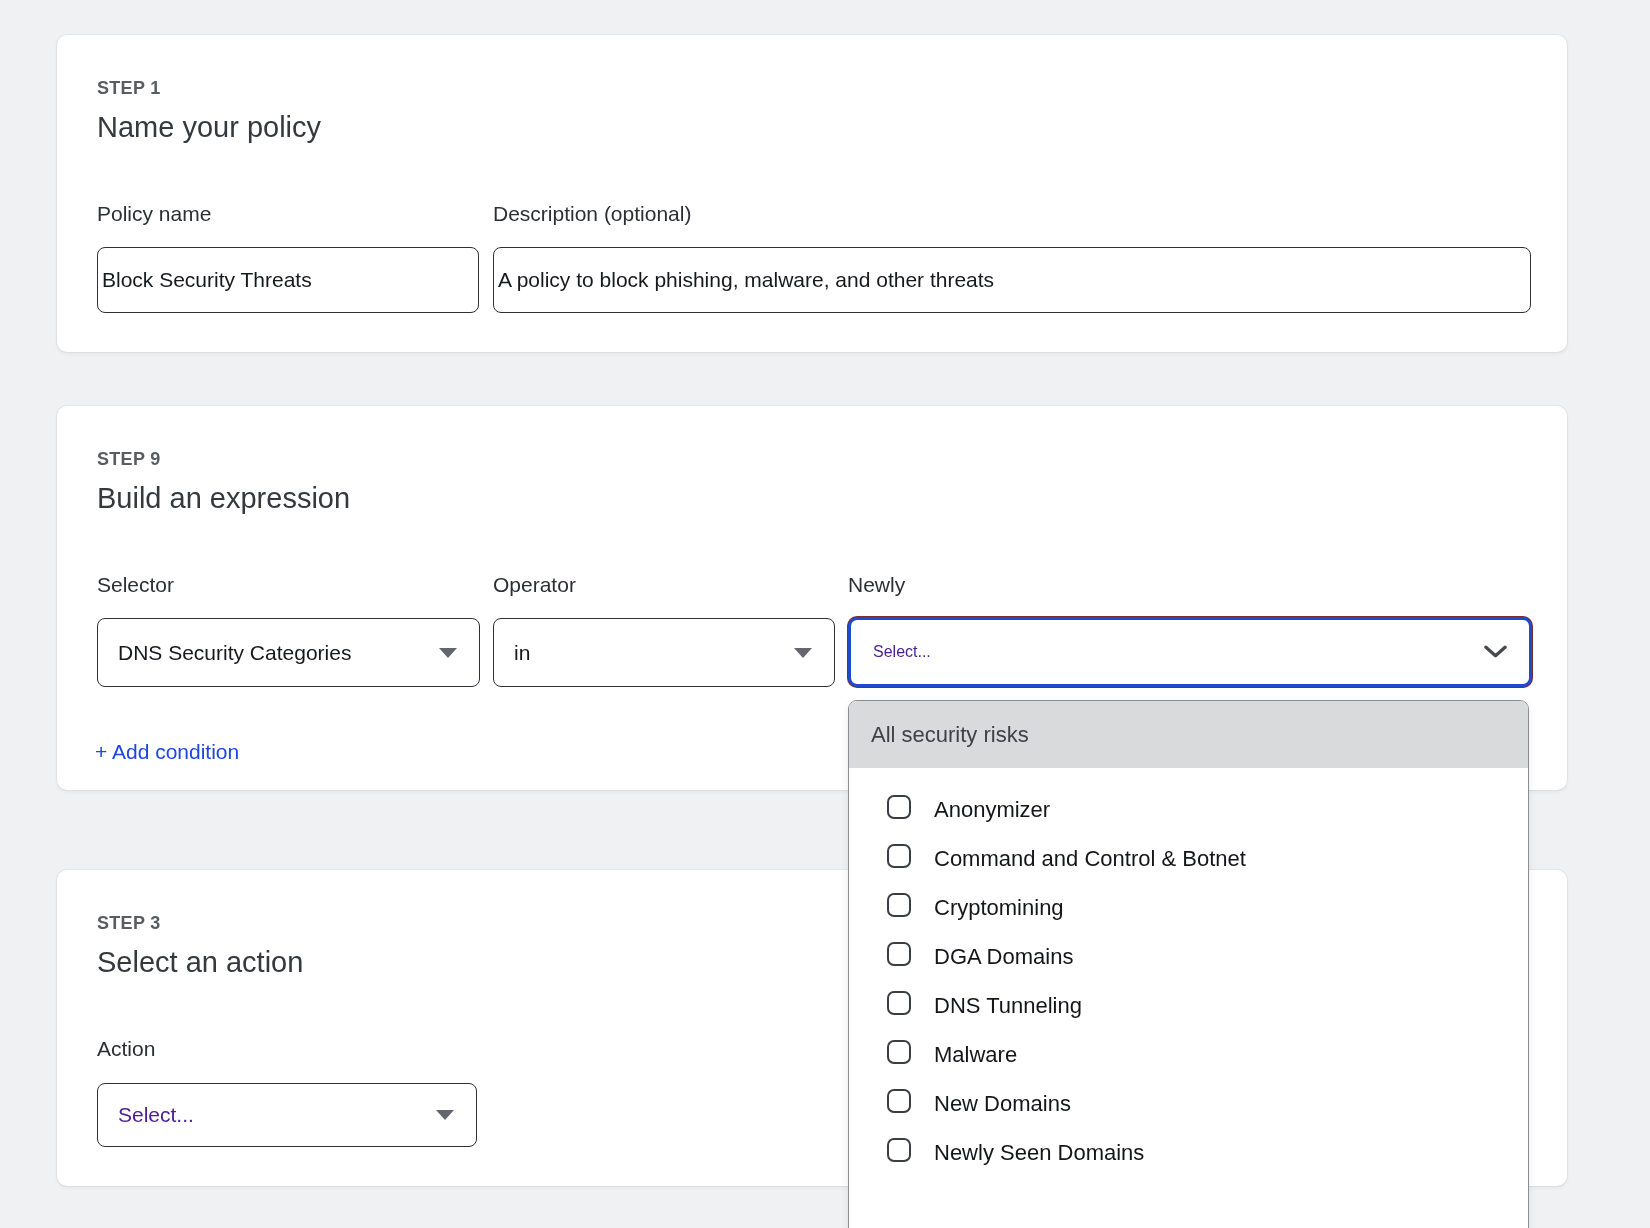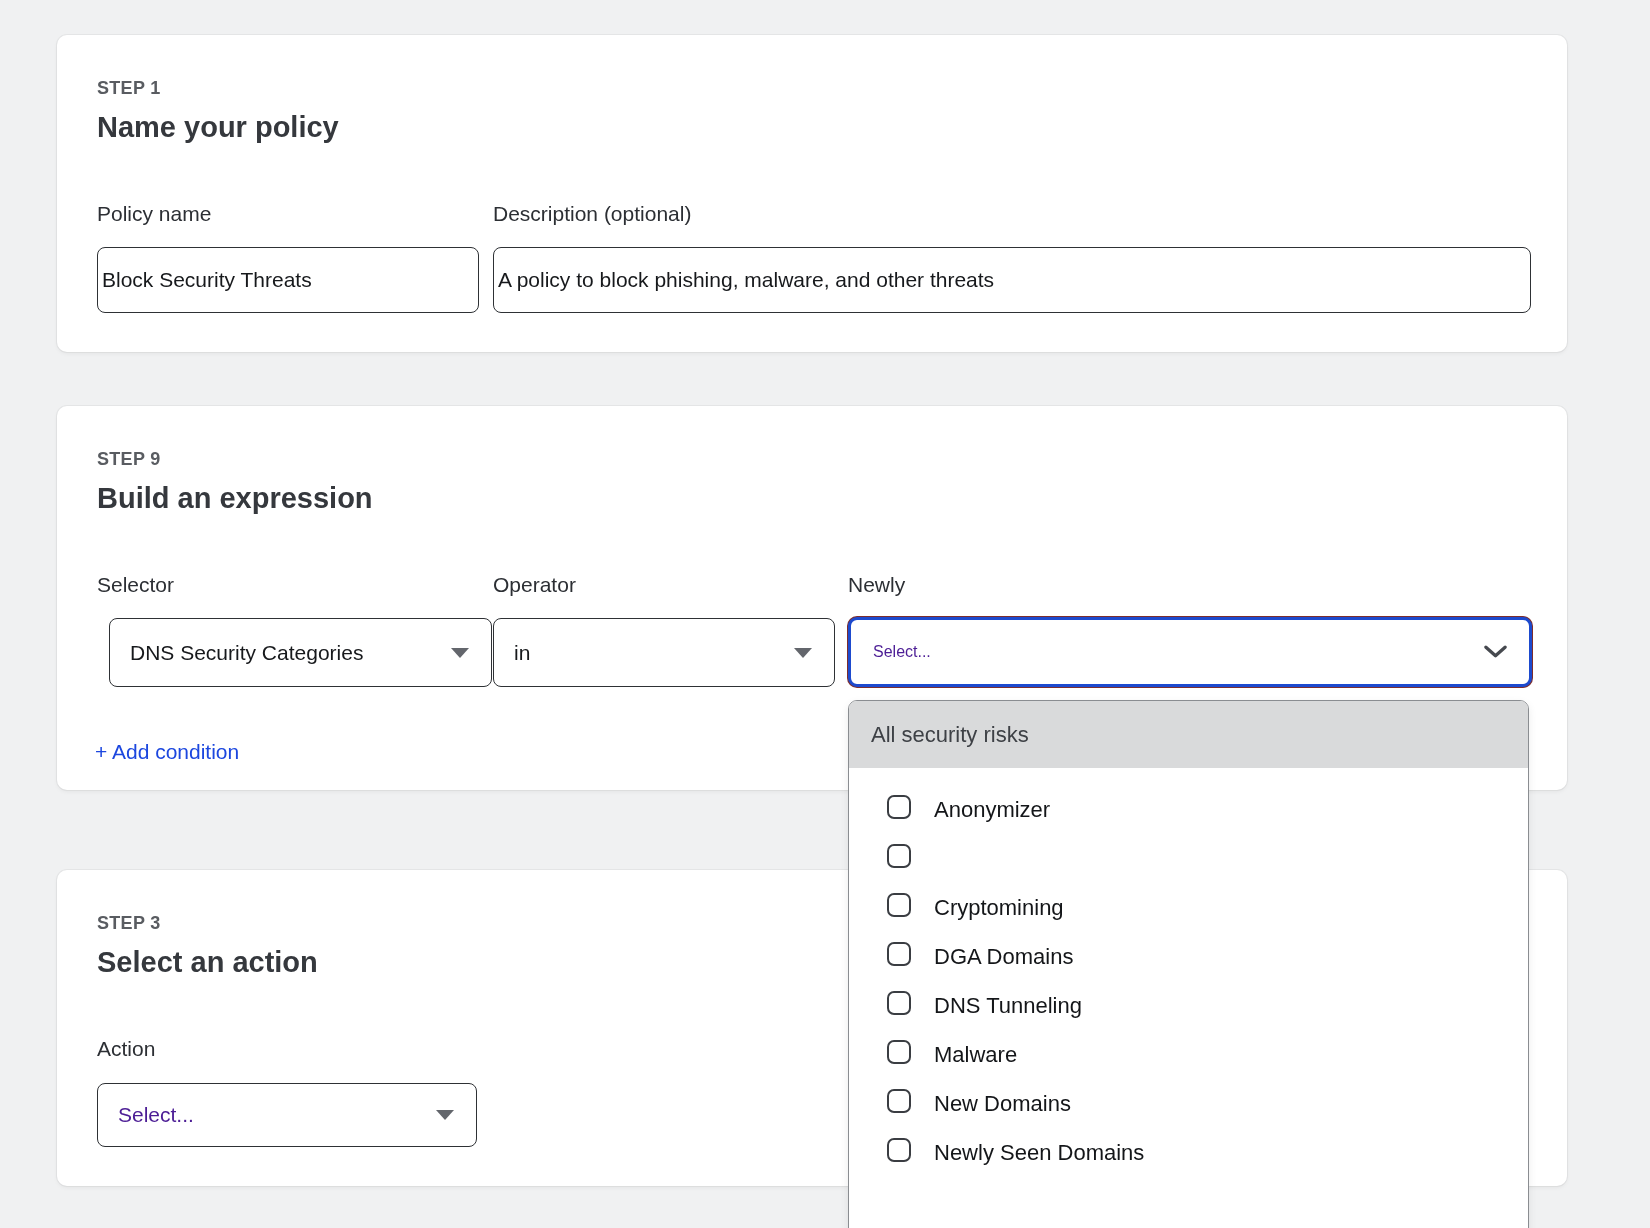--- a/index.html
+++ b/index.html
@@ -18,21 +18,21 @@
   #card-step1{top:35px;height:317px;}
   #card-step2{top:406px;height:384px;}
   #card-step3{top:870px;height:316px;}
 
   .step-label{
     position:absolute;left:40px;top:43px;
     font-size:18px;font-weight:700;color:#595c61;letter-spacing:.3px;line-height:1.15;
   }
   .card-title{
     position:absolute;left:40px;top:76px;margin:0;
-    font-size:29px;font-weight:700;color:#35383d;line-height:1.15;
+    font-size:29px;font-weight:400;color:#35383d;line-height:1.15;
   }
   .field-label{
     position:absolute;top:166px;
     font-size:21px;color:#2c2f34;line-height:1.2;
   }
   .text-input{
     position:absolute;top:212px;height:66px;
     border:1.5px solid #2e3135;border-radius:8px;background:#fff;
     font-family:"Liberation Sans", sans-serif;
     font-size:21px;color:#17191c;padding:0 4px;box-sizing:border-box;outline:none;
@@ -106,21 +106,21 @@
   </section>
 
   <section class="card" id="card-step2">
     <div class="step-label">STEP 9</div>
     <h2 class="card-title">Build an expression</h2>
 
     <div class="field-label" style="left:40px;">Selector</div>
     <div class="field-label" style="left:436px;">Operator</div>
     <div class="field-label" style="left:791px;">Newly</div>
 
-    <div class="select-box" style="left:40px;width:383px;margin-left:12px;">
+    <div class="select-box" style="left:40px;width:383px;">
       <span>DNS Security Categories</span>
       <span class="caret"></span>
     </div>
 
     <div class="select-box" style="left:436px;width:342px;">
       <span>in</span>
       <span class="caret"></span>
     </div>
 
     <div class="combobox-focused">
@@ -149,20 +149,21 @@
     <div class="dropdown-header">All security risks</div>
     <ul class="dropdown-list">
 
         <li class="option-row">
           <span class="checkbox"></span>
           <span class="option-label">Anonymizer</span>
         </li>
 
         <li class="option-row">
           <span class="checkbox"></span>
+          <span class="option-label">Command and Control &amp; Botnet</span>
         </li>
 
         <li class="option-row">
           <span class="checkbox"></span>
           <span class="option-label">Cryptomining</span>
         </li>
 
         <li class="option-row">
           <span class="checkbox"></span>
           <span class="option-label">DGA Domains</span>

